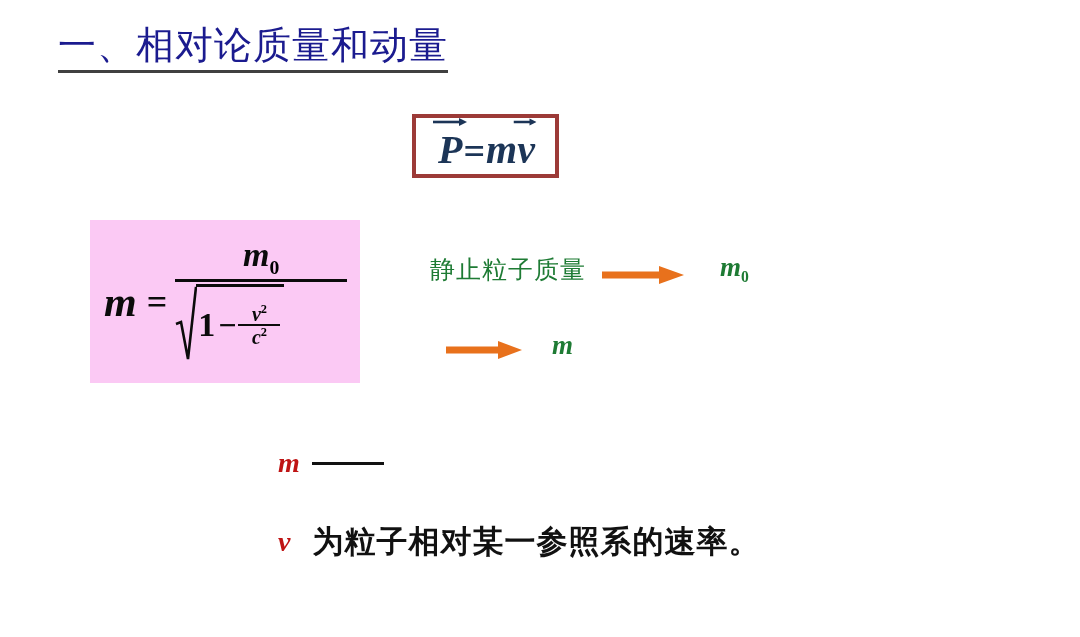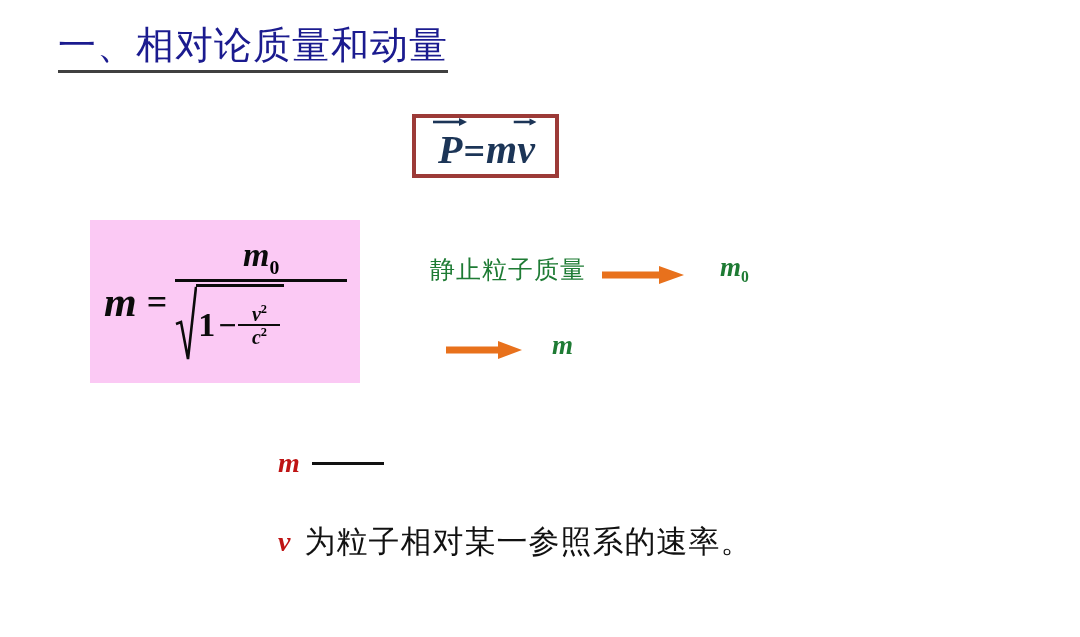--- a/index.html
+++ b/index.html
@@ -261,21 +261,21 @@
     height: 3px;
     background: #111111;
     margin: 0 2px 0 12px;
   }
   .def-text {
     font-family: "Liberation Serif", serif;
     font-size: 31px;
     color: #111111;
     letter-spacing: 1px;
   }
-  #def-text-speed { margin-left: 14px; }
+  #def-text-speed { margin-left: 22px; font-weight: bold; }
 </style>
 </head>
 <body>
 
 <div id="slide-title">一、相对论质量和动量</div>
 
 <div id="momentum-box">
   <div id="momentum-inner">
     <div id="momentum-row">
 

